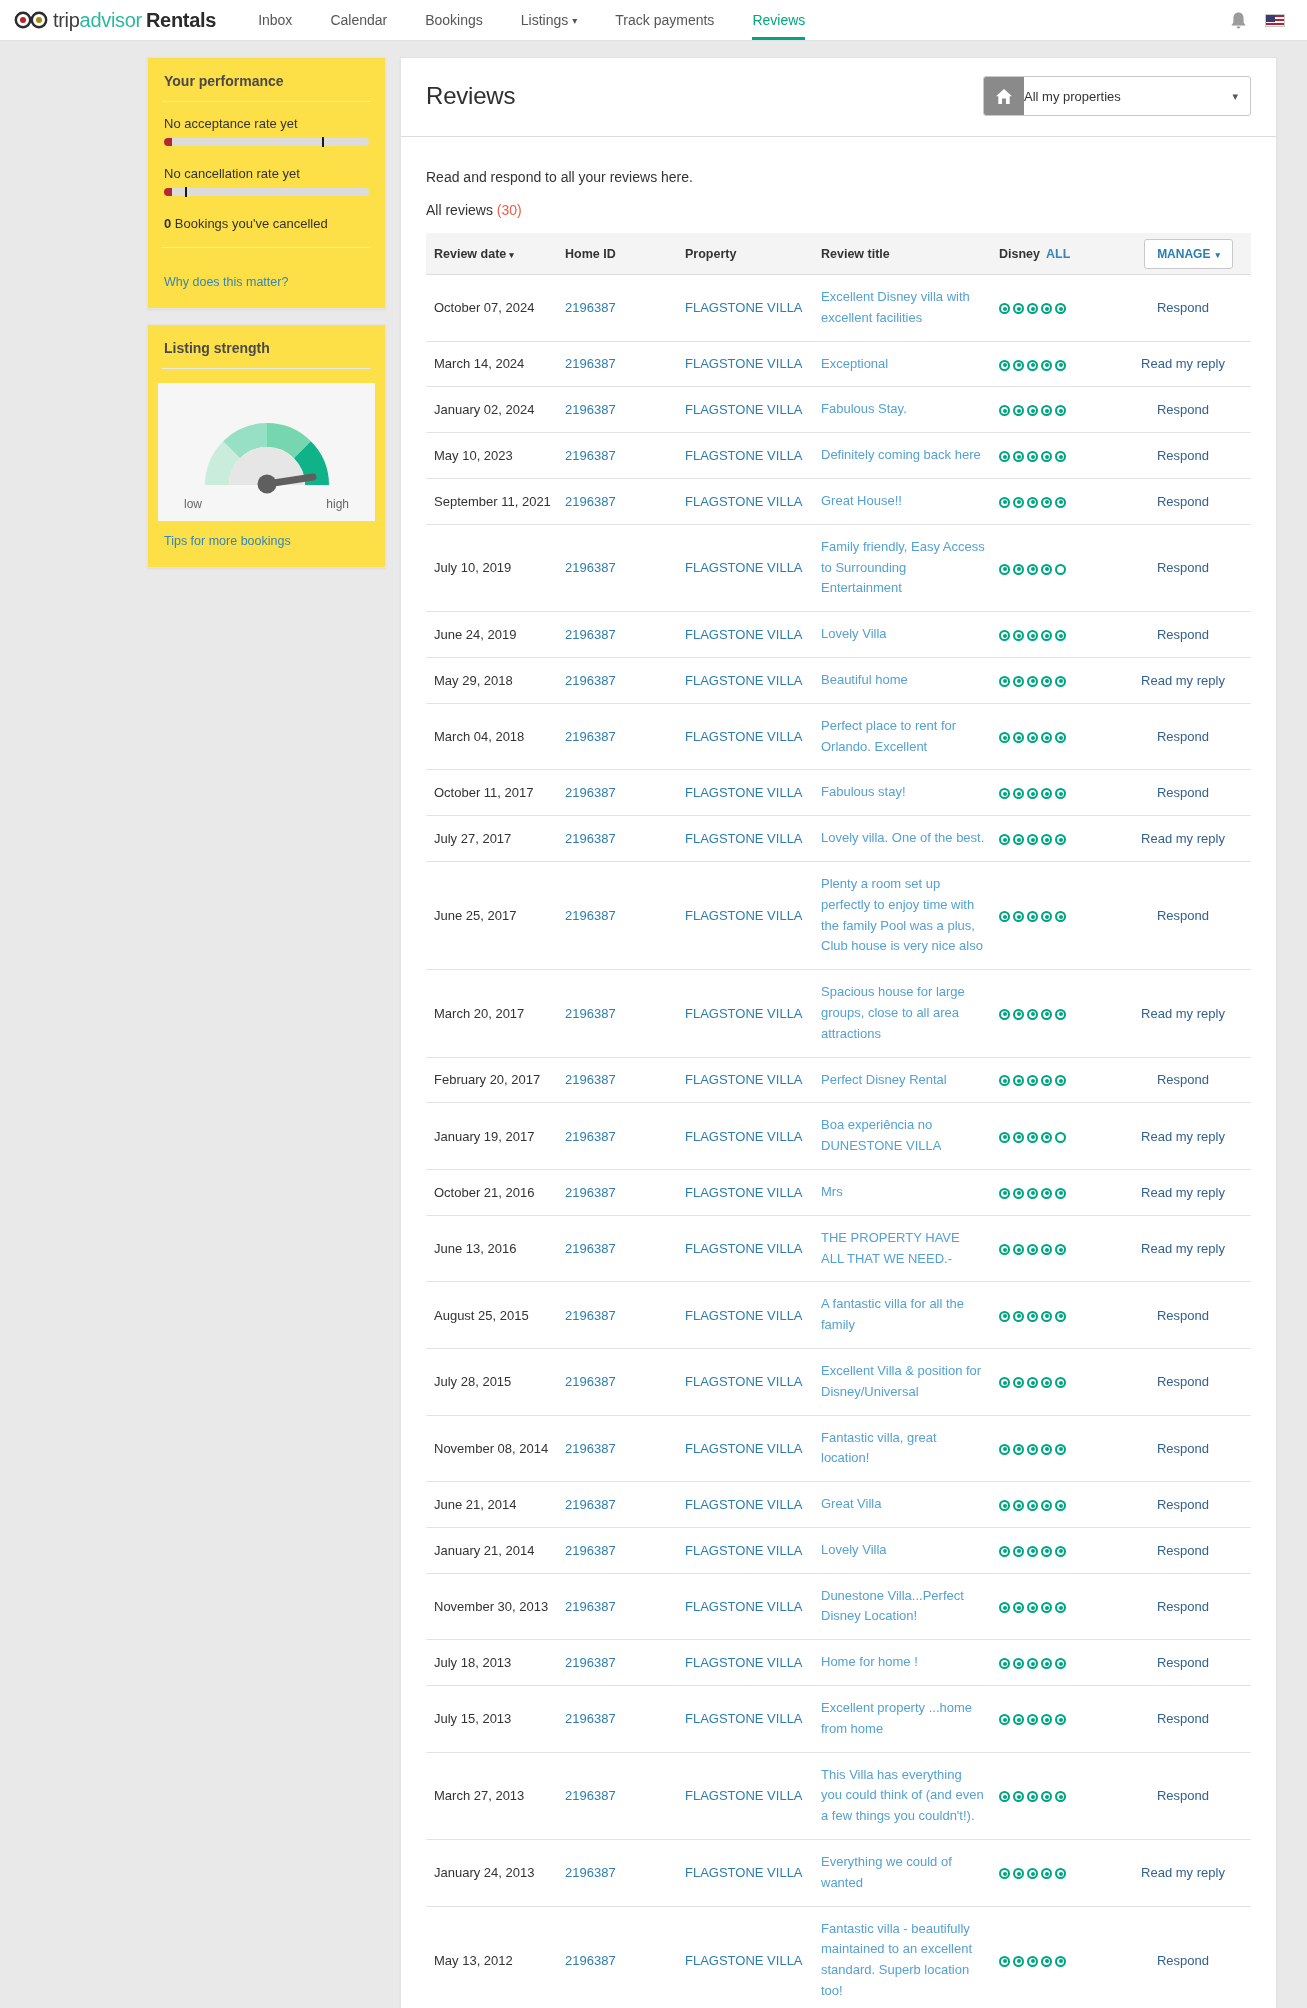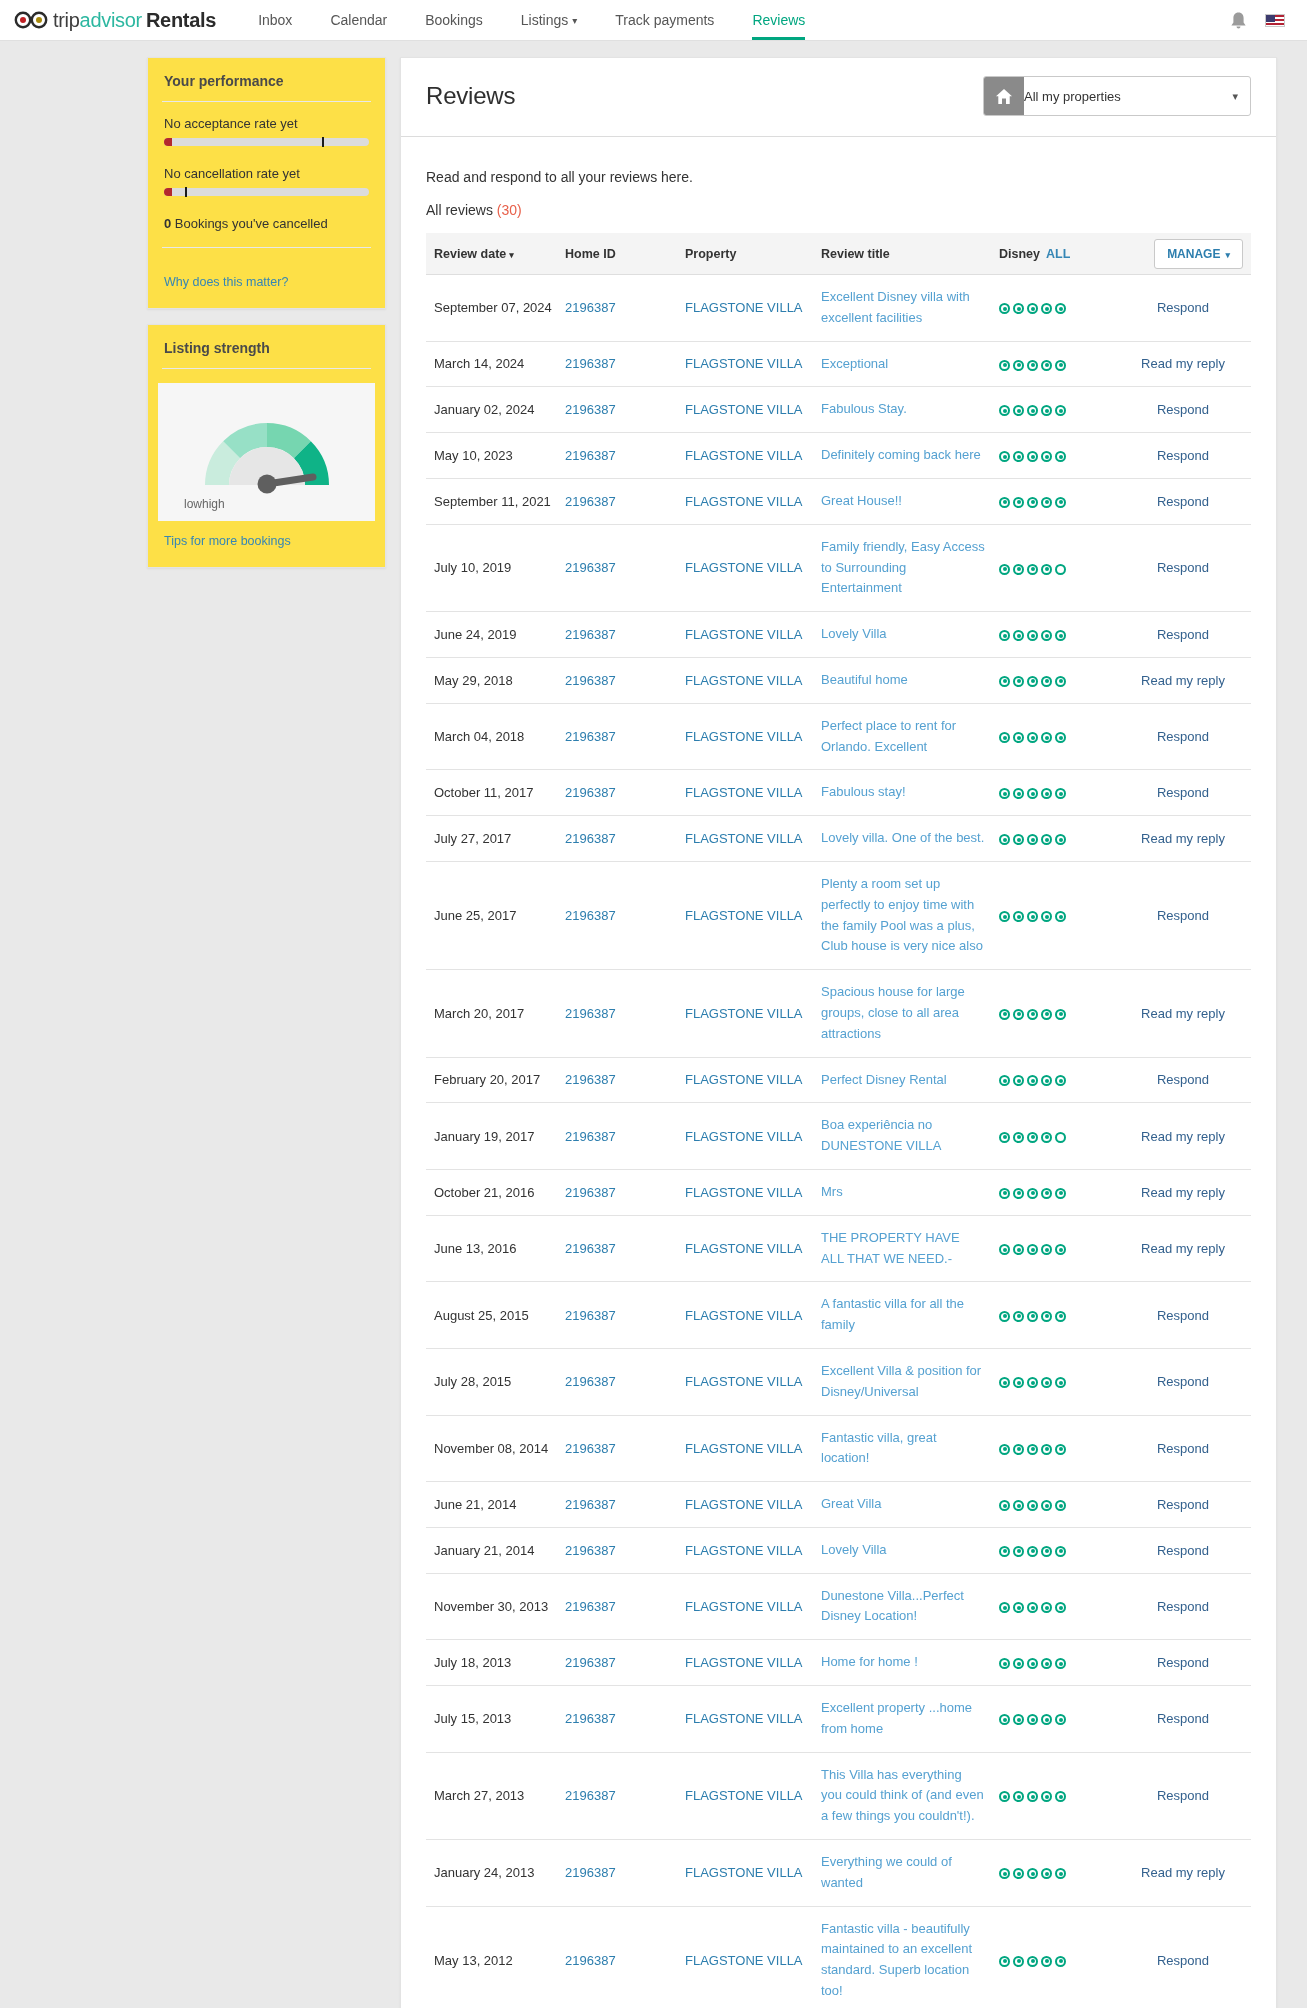--- a/index.html
+++ b/index.html
@@ -41,21 +41,21 @@
   .perf-label { font-size:13px; color:#333; margin-bottom:7px; }
   .pbar { position:relative; height:8px; background:#dcdcdc; border-radius:4px; margin-bottom:20px; }
   .pbar .cap { position:absolute; left:0; top:0; bottom:0; width:8px; background:#b3282d;
     border-radius:4px 0 0 4px; }
   .pbar .marker { position:absolute; top:-1px; width:2px; height:10px; background:#1b1b1b; }
   .cancelled-line { font-size:13px; color:#333; margin:2px 0 16px; }
   .cancelled-line b { font-weight:bold; }
   .side-link { font-size:12.5px; color:#3586b5; display:inline-block; margin-top:13px; }
   .gauge-box { background:#f6f6f6; margin:0 -6px; padding:14px 10px 6px; }
   .gauge-svg { display:block; margin:0 auto; }
-  .gauge-labels { display:flex; padding:0 16px 4px; font-size:12px; color:#666; }
+  .gauge-labels { display:flex; justify-content:space-between; padding:0 16px 4px; font-size:12px; color:#666; }
 
   
   .main { position:absolute; left:400px; top:57px; width:877px; background:#fff;
     border:1px solid #e3e3e3; box-shadow:0 1px 2px rgba(0,0,0,.06); padding-bottom:28px; }
   .main-header { display:flex; justify-content:space-between; align-items:center; padding:18px 25px 20px; }
   .page-title { font-size:24px; font-weight:400; color:#2f2f2f; letter-spacing:-0.2px; }
   .prop-filter { display:flex; align-items:center; border:1px solid #c9c9c9; border-radius:3px;
     background:#fff; height:40px; width:268px; cursor:pointer; }
   .prop-icon { width:40px; height:100%; background:#8a8a8a; display:flex; align-items:center;
     justify-content:center; border-radius:2px 0 0 2px; }
@@ -78,21 +78,21 @@
   .c-date  { width:139px; padding-left:8px; color:#333; }
   .c-home  { width:85px; }
   .c-prop  { width:171px;padding-left:35px; }
   .c-title { width:178px; padding-right:14px; line-height:1.6; }
   .c-rating{ width:116px; }
   .c-action{ flex:1; text-align:center; }
   .thead .c-title { line-height:normal; }
   .sort-caret { font-size:9px; margin-left:3px; }
   .all-link { color:#3586b5; font-weight:bold; margin-left:6px; cursor:pointer; }
   .manage-btn { border:1px solid #c9c9c9; border-radius:3px; background:#fff; color:#2d7eae;
-    font-weight:bold; font-size:12px; padding:7px 12px; cursor:pointer; margin-right:8px;
+    font-weight:bold; font-size:12px; padding:7px 12px; cursor:pointer; margin-right:18px;
     font-family:"Liberation Sans", sans-serif; }
   .manage-btn .caret { font-size:9px; margin-left:5px; }
   .link  { color:#2d7eae; }
   .tlink { color:#55a1d1; }
   .alink { color:#33618e; }
 
   .bubble { width:11px; height:11px; border:2px solid #00a680; border-radius:50%;
     display:inline-block; margin-right:3px; position:relative; vertical-align:middle; }
   .bubble.filled::after { content:""; position:absolute; left:1.5px; top:1.5px; right:1.5px; bottom:1.5px;
     background:#00a680; border-radius:50%; }
@@ -205,21 +205,21 @@
       <div class="c-home">Home ID</div>
       <div class="c-prop">Property</div>
       <div class="c-title">Review title</div>
       <div class="c-rating"><span>Disney</span><span class="all-link">ALL</span></div>
       <div class="c-action" style="text-align:right;">
         <button class="manage-btn"><span>MANAGE</span><span class="caret">▾</span></button>
       </div>
     </div>
     <div>
         <div class="trow">
-          <div class="c-date">September 07, 2024</div>
+          <div class="c-date">October 07, 2024</div>
           <div class="c-home"><a class="link">2196387</a></div>
           <div class="c-prop"><a class="link">FLAGSTONE VILLA</a></div>
           <div class="c-title"><a class="tlink">Excellent Disney villa with excellent facilities</a></div>
           <div class="c-rating"><span class="bubble filled"></span><span class="bubble filled"></span><span class="bubble filled"></span><span class="bubble filled"></span><span class="bubble filled"></span></div>
           <div class="c-action"><a class="alink">Respond</a></div>
         </div>
         <div class="trow">
           <div class="c-date">March 14, 2024</div>
           <div class="c-home"><a class="link">2196387</a></div>
           <div class="c-prop"><a class="link">FLAGSTONE VILLA</a></div>

